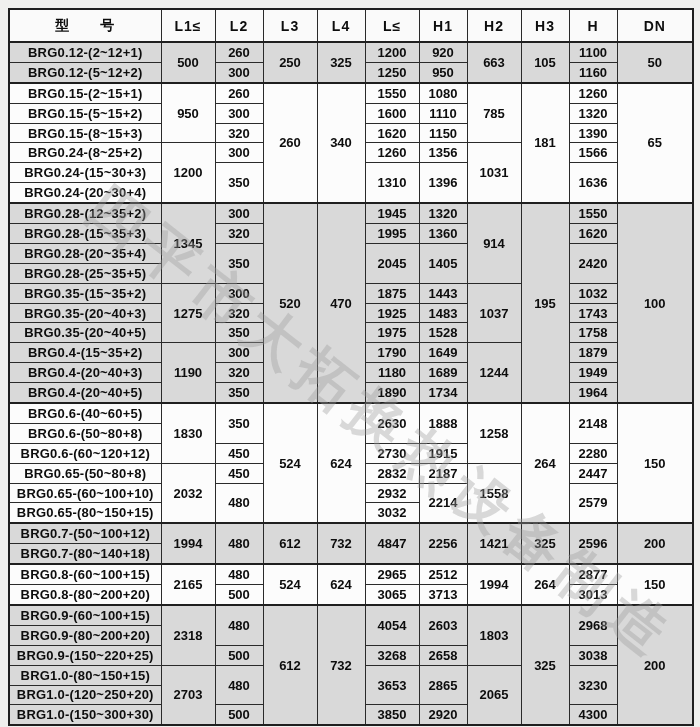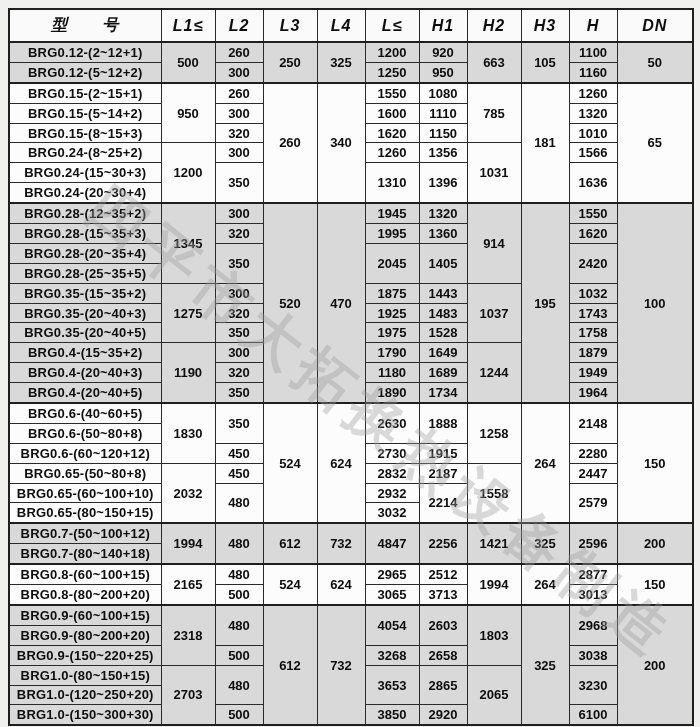--- a/index.html
+++ b/index.html
@@ -23,25 +23,24 @@
     text-align:center;
     vertical-align:middle;
     color:#0d0d0d;
     font-weight:700;
     padding:0;
     overflow:hidden;
     white-space:nowrap;
   }
   thead th{
     height:31px;
-    font-size:16px;
+    font-size:14px;
     background:#fafafa;
     border-bottom:2px solid #1f1f1f;
     letter-spacing:1px;
-    font-style:italic;
   }
   tbody td{
     height:18.9px;
     font-size:13px;
     background:#fcfcfc;
   }
   tbody td.model{
     font-size:13px;
     letter-spacing:0.2px;
   }
@@ -123,32 +122,32 @@
           <td rowspan="6">260</td>
           <td rowspan="6">340</td>
           <td>1550</td>
           <td>1080</td>
           <td rowspan="3">785</td>
           <td rowspan="6">181</td>
           <td>1260</td>
           <td rowspan="6">65</td>
         </tr>
         <tr>
-          <td class="model">BRG0.15-(5~14+2)</td>
+          <td class="model">BRG0.15-(5~15+2)</td>
           <td>300</td>
           <td>1600</td>
           <td>1110</td>
           <td>1320</td>
         </tr>
         <tr>
           <td class="model">BRG0.15-(8~15+3)</td>
           <td>320</td>
           <td>1620</td>
           <td>1150</td>
-          <td>1010</td>
+          <td>1390</td>
         </tr>
         <tr>
           <td class="model">BRG0.24-(8~25+2)</td>
           <td rowspan="3">1200</td>
           <td>300</td>
           <td>1260</td>
           <td>1356</td>
           <td rowspan="3">1031</td>
           <td>1566</td>
         </tr>
@@ -350,20 +349,20 @@
           <td rowspan="2">3230</td>
         </tr>
         <tr class="shade">
           <td class="model">BRG1.0-(120~250+20)</td>
         </tr>
         <tr class="shade">
           <td class="model">BRG1.0-(150~300+30)</td>
           <td>500</td>
           <td>3850</td>
           <td>2920</td>
-          <td>6100</td>
+          <td>4300</td>
         </tr>
       </tbody>
   </table>
 
   <div class="watermark">四平市大拓换热设备制造</div>
 
 </div>
 
 </body></html>

